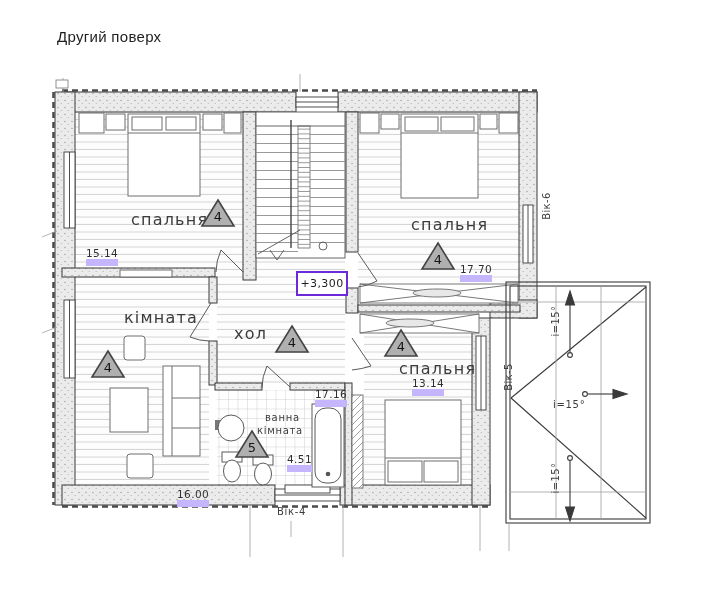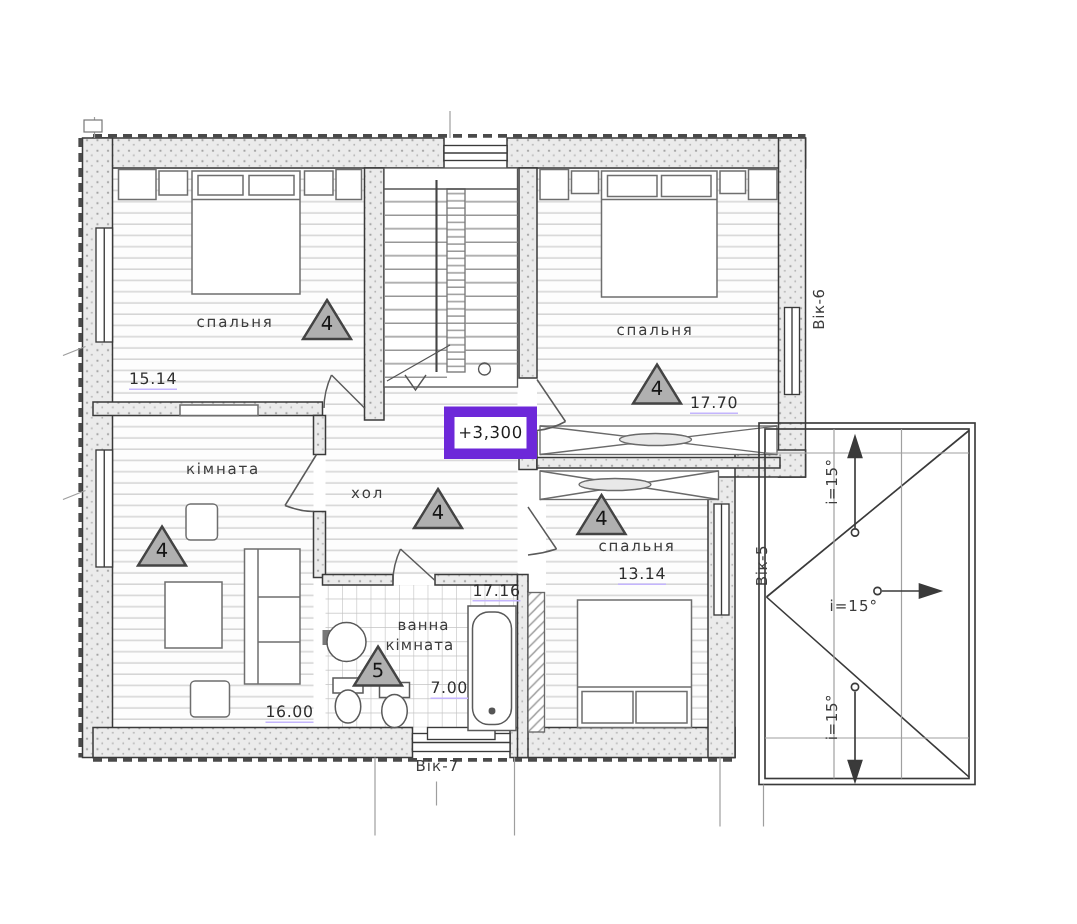--- a/index.html
+++ b/index.html
@@ -1,26 +1,26 @@
 <!DOCTYPE html>
 <html><head>
 <meta charset="utf-8">
 <style>
   html,body{margin:0;padding:0;background:#fff}
   body{width:718px;height:616px;position:relative;overflow:hidden;
        font-family:"DejaVu Sans",sans-serif;color:#2d2d2d}
   #canvas{position:absolute;left:0;top:0;width:718px;height:616px}
   .abs{position:absolute}
   .title{font-size:15px;color:#1e1e1e;font-family:"Liberation Sans",sans-serif;letter-spacing:0.3px}
-  .lbl{font-size:10px;color:#3c3c3c;letter-spacing:1.2px;white-space:nowrap}
+  .lbl{font-size:16px;color:#3c3c3c;letter-spacing:1.2px;white-space:nowrap}
   .lbl.small{font-size:10px;letter-spacing:0.7px}
-  .dim{font-size:10.5px;color:#2f2f2f;border-bottom:1px solid #c4b5fd;letter-spacing:0.4px;white-space:nowrap}
+  .dim{font-size:10.5px;color:#2f2f2f;border-bottom:7px solid #c4b5fd;letter-spacing:0.4px;white-space:nowrap}
   .vlbl{font-size:10px;color:#3c3c3c;width:34px;height:14px;line-height:14px;text-align:center;
         transform:rotate(-90deg);letter-spacing:0.4px;white-space:nowrap}
-  .elev{border:7px solid #6d28d9;width:48px;height:21px;display:flex;align-items:center;
+  .elev{border:2px solid #6d28d9;width:48px;height:21px;display:flex;align-items:center;
         justify-content:center;font-size:11px;color:#1d1d1d;background:#fff;letter-spacing:0.4px}
   .marker{width:36px;height:32px}
   .marker svg{position:absolute;left:0;top:0}
   .marker-num{position:absolute;left:0;right:0;top:12px;text-align:center;font-size:13px;color:#151515}
 </style>
 </head>
 <body>
 
 <div id="canvas">
 
@@ -215,41 +215,42 @@
       <line x1="480" y1="505" x2="480" y2="551"></line>
       <line x1="509" y1="523" x2="509" y2="551"></line>
       <line x1="300" y1="74" x2="300" y2="92"></line>
       <line x1="42" y1="237" x2="57" y2="231"></line>
       <line x1="42" y1="333" x2="57" y2="327"></line>
       <line x1="63" y1="78" x2="63" y2="92"></line>
       <rect x="56" y="80" width="12" height="8" fill="#fff" stroke="#777"></rect>
     </g>
   </svg>
 
+  <div class="abs title" style="left:57px;top:28px">Другий поверх</div>
 
   <div class="abs lbl" style="left:131px;top:210px">спальня</div>
   <div class="abs lbl" style="left:411px;top:215px">спальня</div>
   <div class="abs lbl" style="left:124px;top:308px">кімната</div>
   <div class="abs lbl" style="left:234px;top:324px">хол</div>
   <div class="abs lbl small" style="left:265px;top:412px">ванна</div>
   <div class="abs lbl small" style="left:257px;top:425px">кімната</div>
   <div class="abs lbl" style="left:399px;top:359px">спальня</div>
 
   <div class="abs dim" style="left:86px;top:247px">15.14</div>
   <div class="abs dim" style="left:460px;top:263px">17.70</div>
-  <div class="abs dim" style="left:177px;top:469px">16.00</div>
+  <div class="abs dim" style="left:177px;top:488px">16.00</div>
   <div class="abs dim" style="left:315px;top:388px">17.16</div>
   <div class="abs dim" style="left:412px;top:377px">13.14</div>
-  <div class="abs dim" style="left:287px;top:453px">7.00</div>
+  <div class="abs dim" style="left:287px;top:453px">4.51</div>
 
   <div class="abs elev" style="left:296px;top:271px">+3,300</div>
 
   <div class="abs vlbl" style="left:530px;top:199px">Вік-6</div>
   <div class="abs vlbl" style="left:492px;top:370px">Вік-5</div>
-  <div class="abs lbl small" style="left:277px;top:506px">Вік-7</div>
+  <div class="abs lbl small" style="left:277px;top:506px">Вік-4</div>
 
   <div class="abs vlbl" style="left:539px;top:314px">і=15°</div>
   <div class="abs lbl small" style="left:553px;top:399px">і=15°</div>
   <div class="abs vlbl" style="left:539px;top:471px">і=15°</div>
 
   <div class="abs marker" style="left:200px;top:197px">
     <svg width="36" height="32">
         <polygon points="18,3 34,29 2,29" fill="#b0b0b0" stroke="#444" stroke-width="1.6"></polygon>
       </svg>
     <span class="marker-num">4</span>

